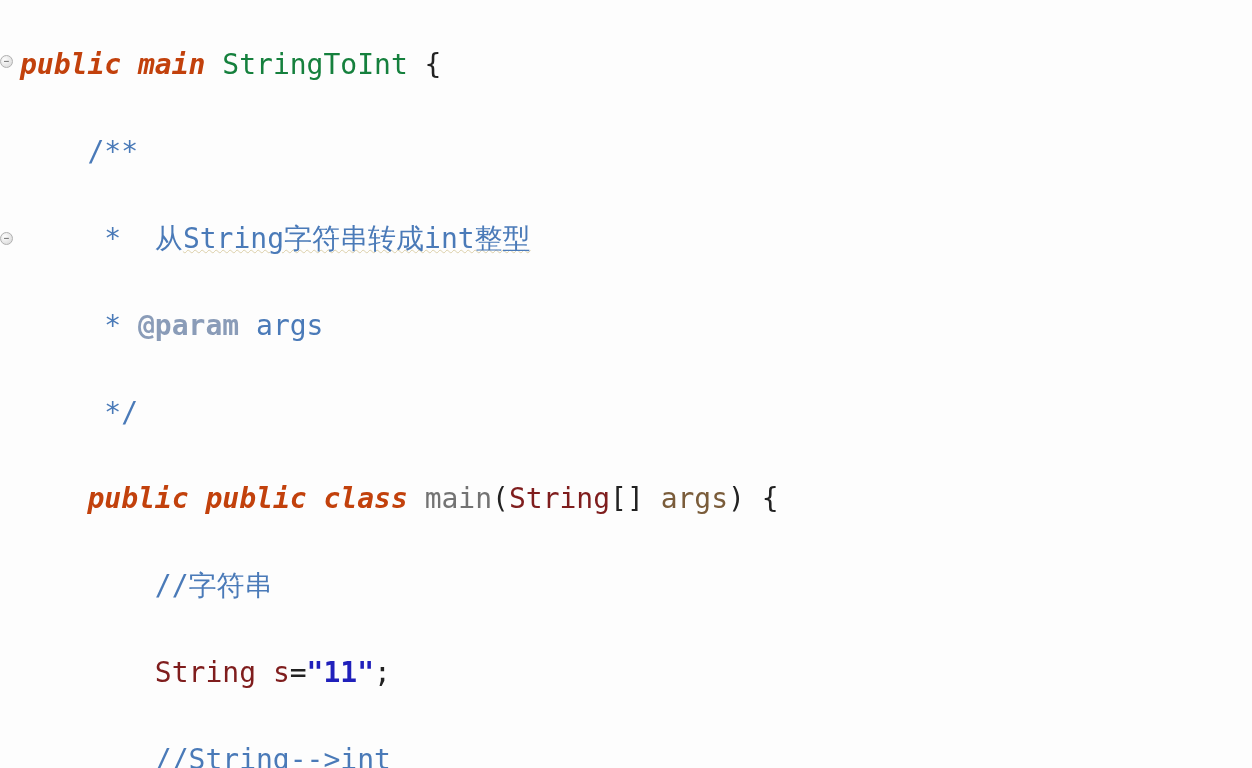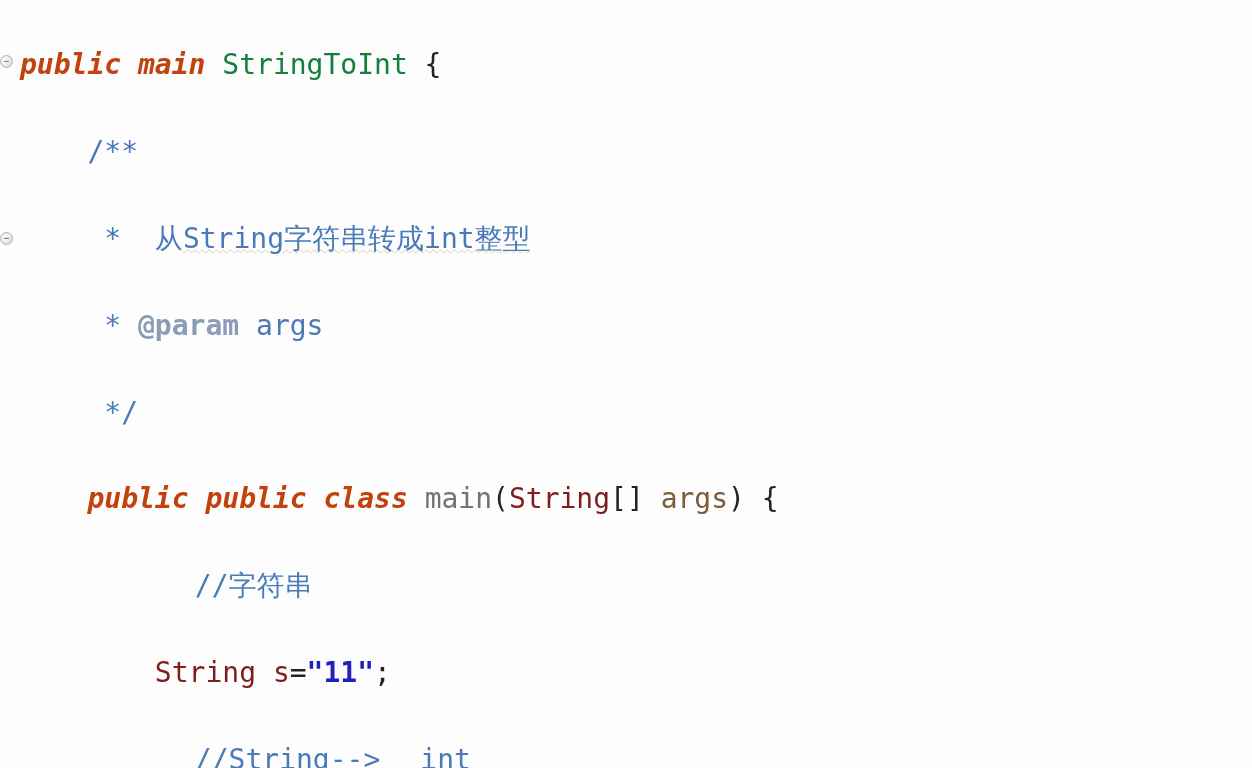--- a/index.html
+++ b/index.html
@@ -46,21 +46,21 @@
       padding-left: 20px;
       white-space: pre;
     }
     .line {
       display: block;
     }
     .kw { color: #c2410c; font-weight: bold; font-style: italic; }
     .type { color: #7f1d1d; }
     .class-name { color: #15803d; }
     .method { color: #737373; }
-    .comment { color: #4a7ab8; margin-left: 40px; }
+    .comment { color: #4a7ab8; }
     .javadoc { color: #4a7ab8; }
     .javadoc-tag { color: #8a9cb8; font-weight: bold; }
     .string { color: #2020bb; font-weight: bold; }
     .param { color: #7a5c3a; }
     .punct { color: #222222; }
     .squiggle {
       text-decoration: underline wavy rgba(200,180,120,0.6);
       text-decoration-thickness: 1px;
     }
   </style>

